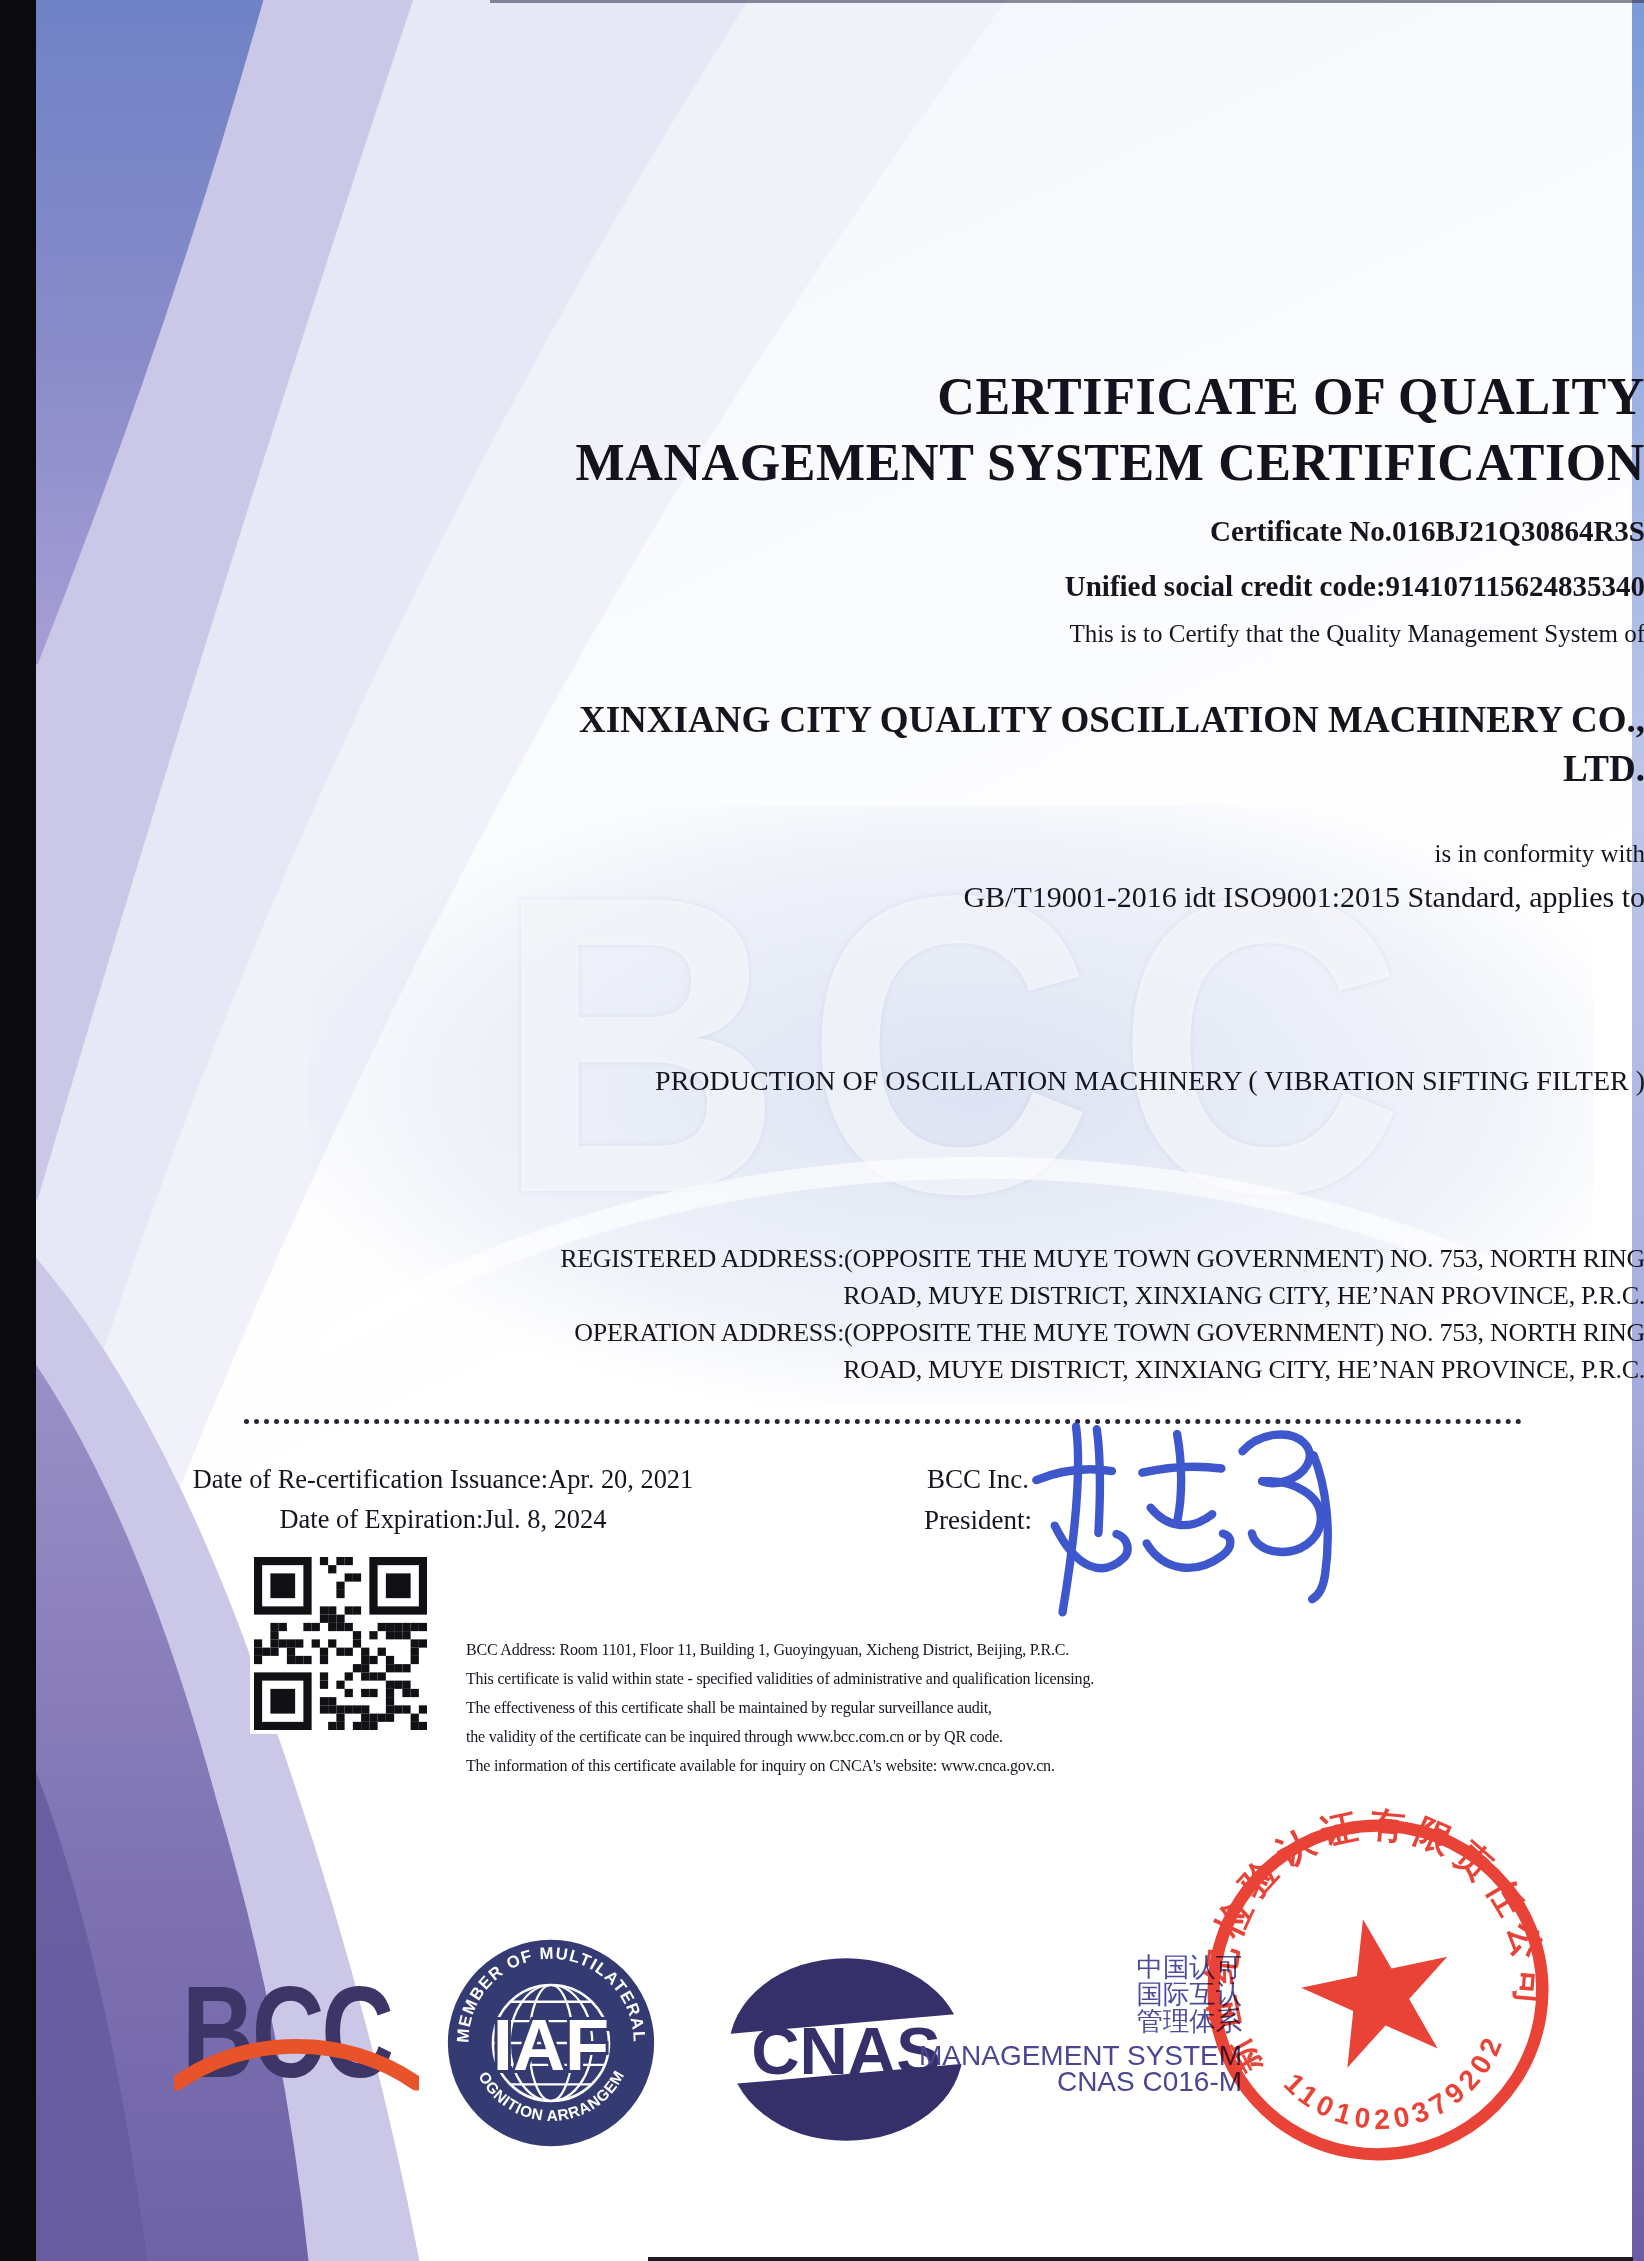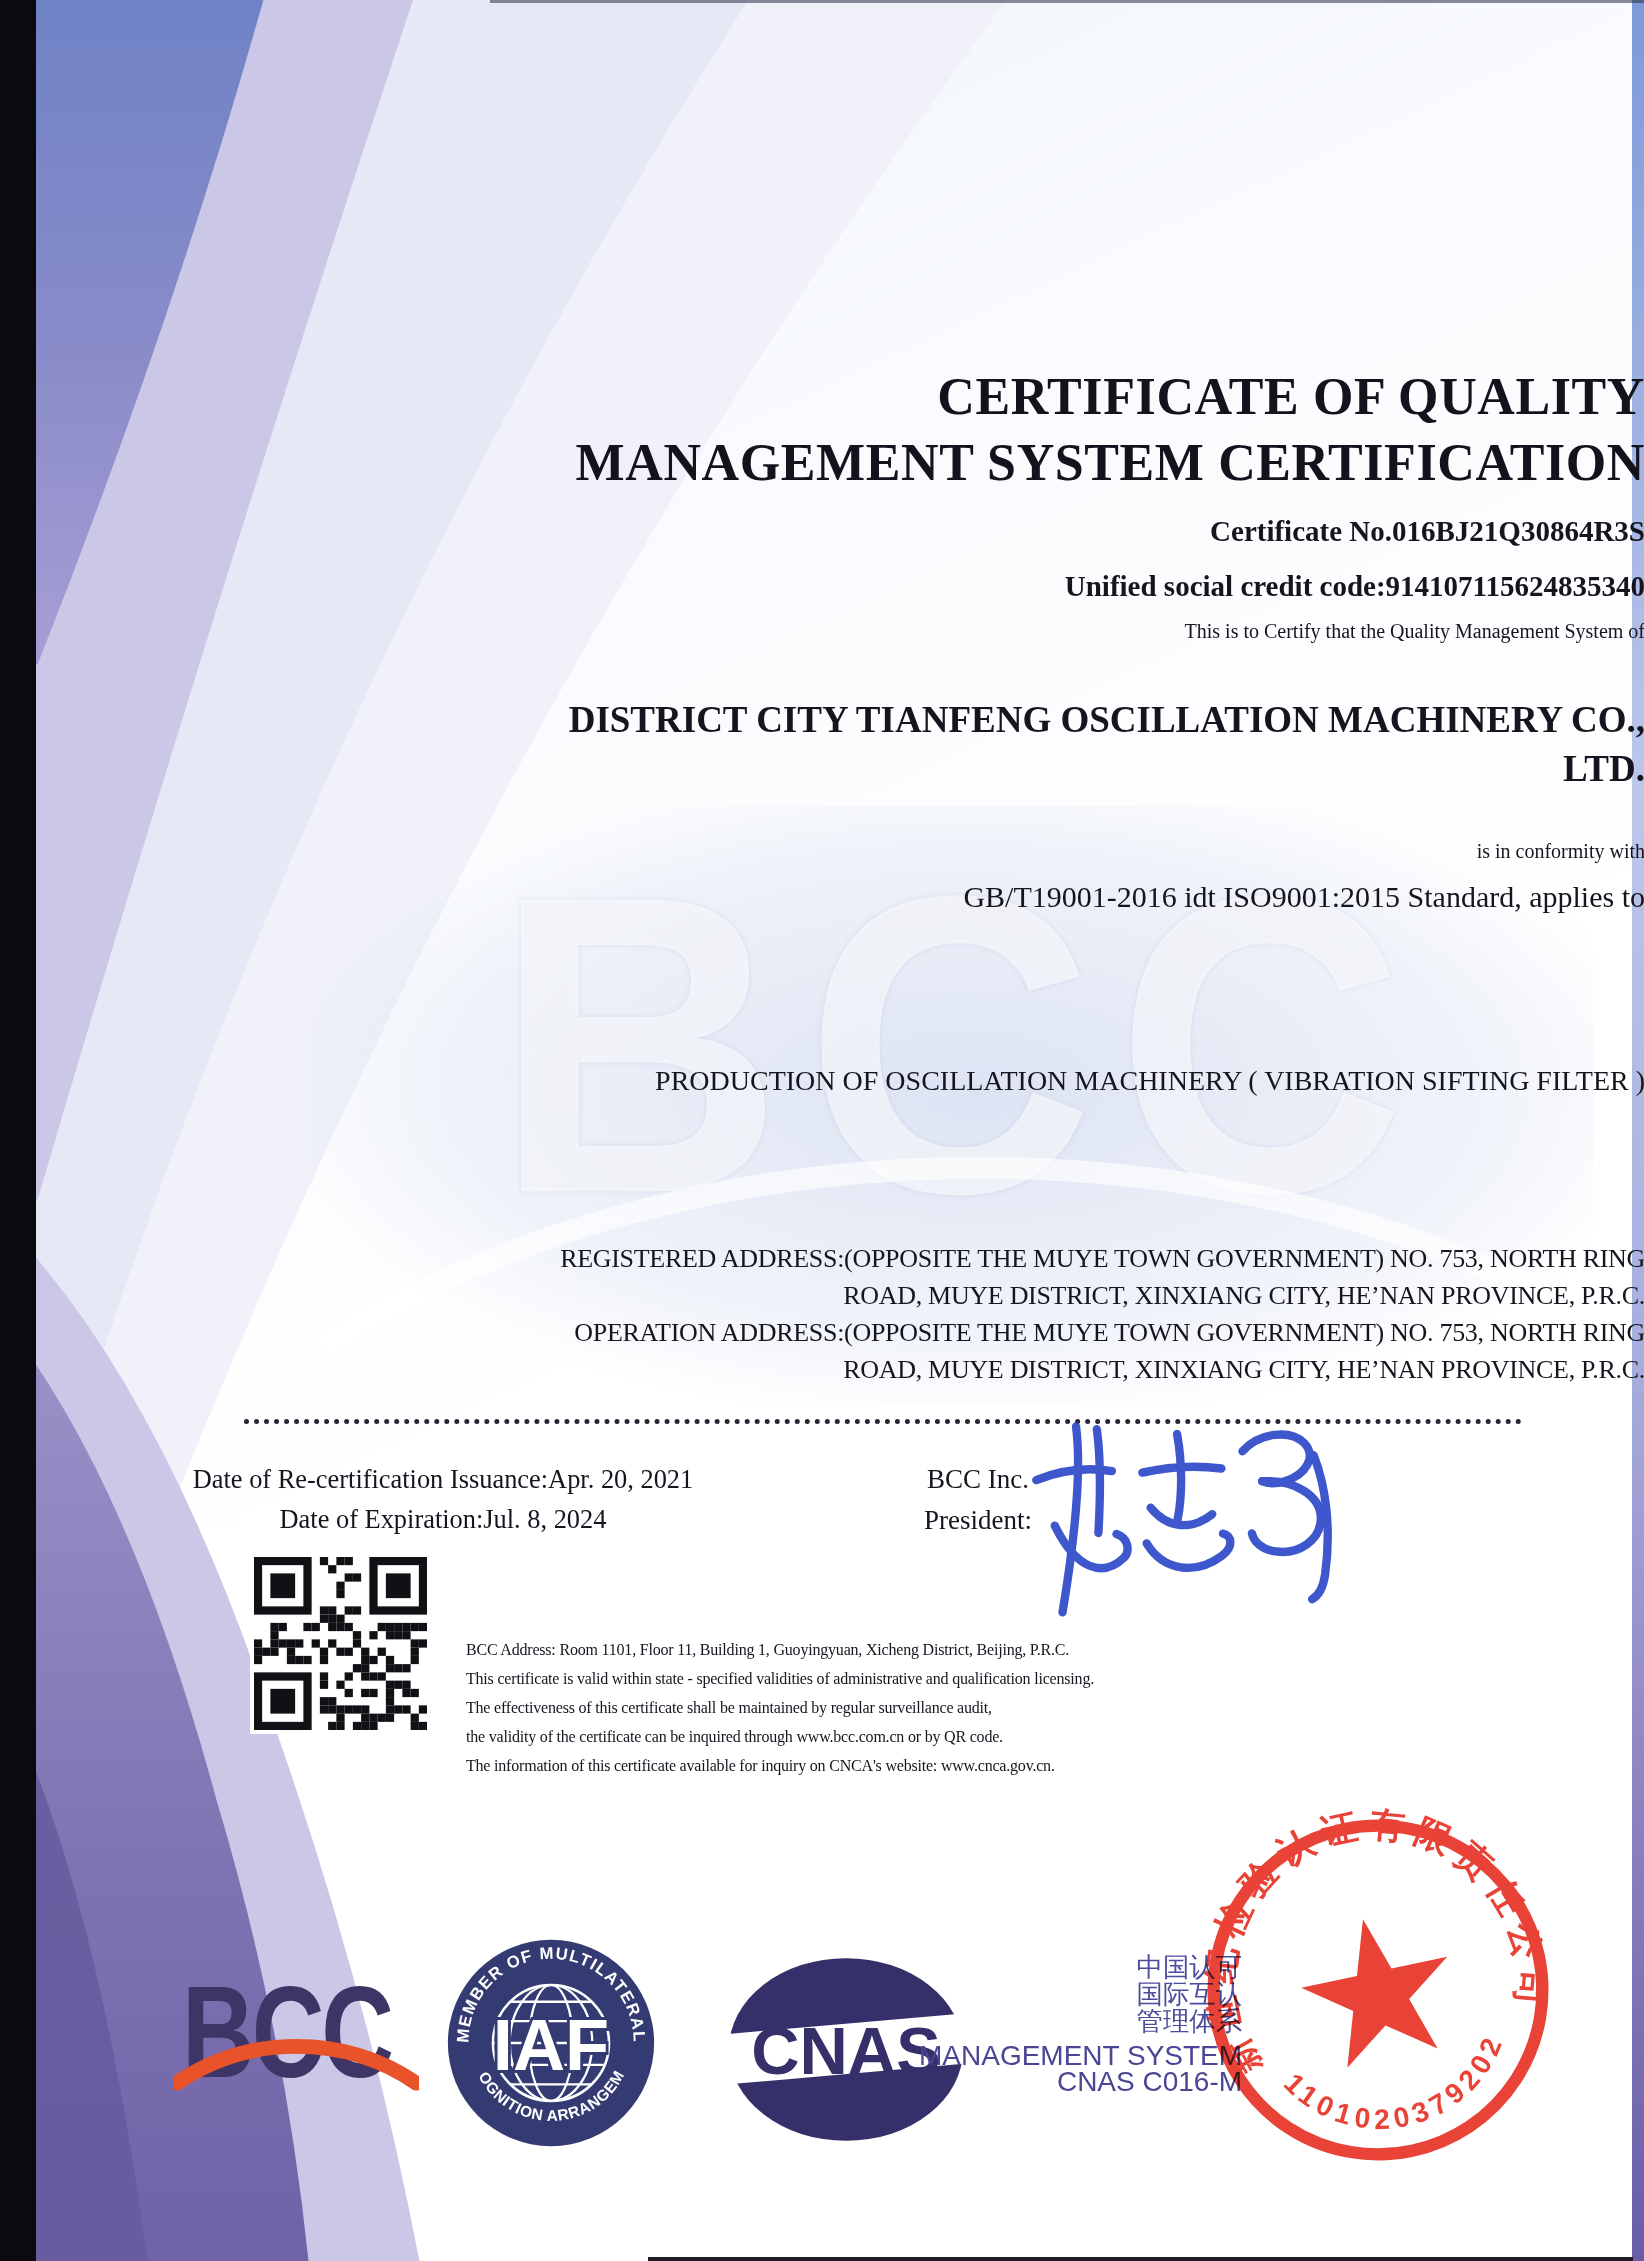--- a/index.html
+++ b/index.html
@@ -14,21 +14,21 @@
   .edge-top{left:490px;top:0;width:1154px;height:3.2px;background:rgba(45,45,70,.55);z-index:3;}
   .edge-bottom{left:648px;top:2257px;width:985px;height:4.5px;background:#1c1b26;z-index:3;}
   
   .wm-wash{left:310px;top:806px;width:1283px;height:600px;background:radial-gradient(ellipse at 52% 48%, rgba(198,209,235,.6) 0%, rgba(198,209,235,.25) 55%, rgba(198,209,235,0) 75%);z-index:1;}
   .wm-text{left:348px;top:838px;width:1225px;text-align:center;font-family:"Liberation Sans","DejaVu Sans",sans-serif;font-weight:700;font-size:400px;letter-spacing:22px;color:rgba(255,255,255,.62);text-shadow:0 0 5.2px rgba(150,160,200,.22);transform:scale(1,1.06);z-index:1;line-height:413px;}
   .wm-arc{left:310px;top:1006px;z-index:1;}
   
   .cwrap{left:71px;width:1574px;text-align:right;z-index:4;}
   .title{font-weight:700;font-size:52px;line-height:66px;letter-spacing:0.6px;color:#14131d;}
   .certno{font-weight:700;font-size:29px;line-height:36px;}
-  .body-line{font-size:20px;}
+  .body-line{font-size:25px;}
   .company{font-weight:700;font-size:37px;line-height:49px;}
   .scope{font-size:28px;}
   .addr{font-size:26px;line-height:37px;letter-spacing:-0.3px;}
   .dotline{left:244px;top:1419px;width:1278px;height:0;border-top:5.8px dotted #2a2435;z-index:4;}
   .dates{left:132px;top:1459px;width:622px;text-align:center;font-size:26.4px;line-height:40px;z-index:4;}
   .issuer{left:924px;top:1459px;font-size:27px;line-height:41px;text-align:center;z-index:4;}
   .sig{left:1019px;top:1409px;z-index:4;transform:rotate(-3deg);}
   .qr{left:250px;top:1553px;width:181px;height:181px;background:#fff;padding:3.9px;box-sizing:border-box;z-index:4;}
   .notes{left:466px;top:1635px;font-size:16px;line-height:29px;white-space:nowrap;letter-spacing:-0.2px;z-index:4;}
   
@@ -84,21 +84,21 @@
     <div class="title">CERTIFICATE OF QUALITY</div>
     <div class="title">MANAGEMENT SYSTEM CERTIFICATION</div>
   </div>
 
   <div class="abs cwrap certno" style="top:513px;">Certificate No.016BJ21Q30864R3S</div>
   <div class="abs cwrap certno" style="top:568px;">Unified social credit code:914107115624835340</div>
 
   <div class="abs cwrap body-line" style="top:620px;">This is to Certify that the Quality Management System of</div>
 
   <div class="abs cwrap" style="top:695px;">
-    <div class="company">DISTRICT CITY TIANFENG OSCILLATION MACHINERY CO.,</div>
+    <div class="company">XINXIANG CITY QUALITY OSCILLATION MACHINERY CO.,</div>
     <div class="company">LTD.</div>
   </div>
 
   <div class="abs cwrap body-line" style="top:840px;">is in conformity with</div>
   <div class="abs cwrap" style="top:880px;font-size:30px;">GB/T19001-2016 idt ISO9001:2015 Standard, applies to</div>
 
   <div class="abs cwrap scope" style="top:1065px;">PRODUCTION OF OSCILLATION MACHINERY ( VIBRATION SIFTING FILTER )</div>
 
   <div class="abs cwrap addr" style="top:1240px;">
     <div>REGISTERED ADDRESS:(OPPOSITE THE MUYE TOWN GOVERNMENT) NO. 753, NORTH RING</div>

